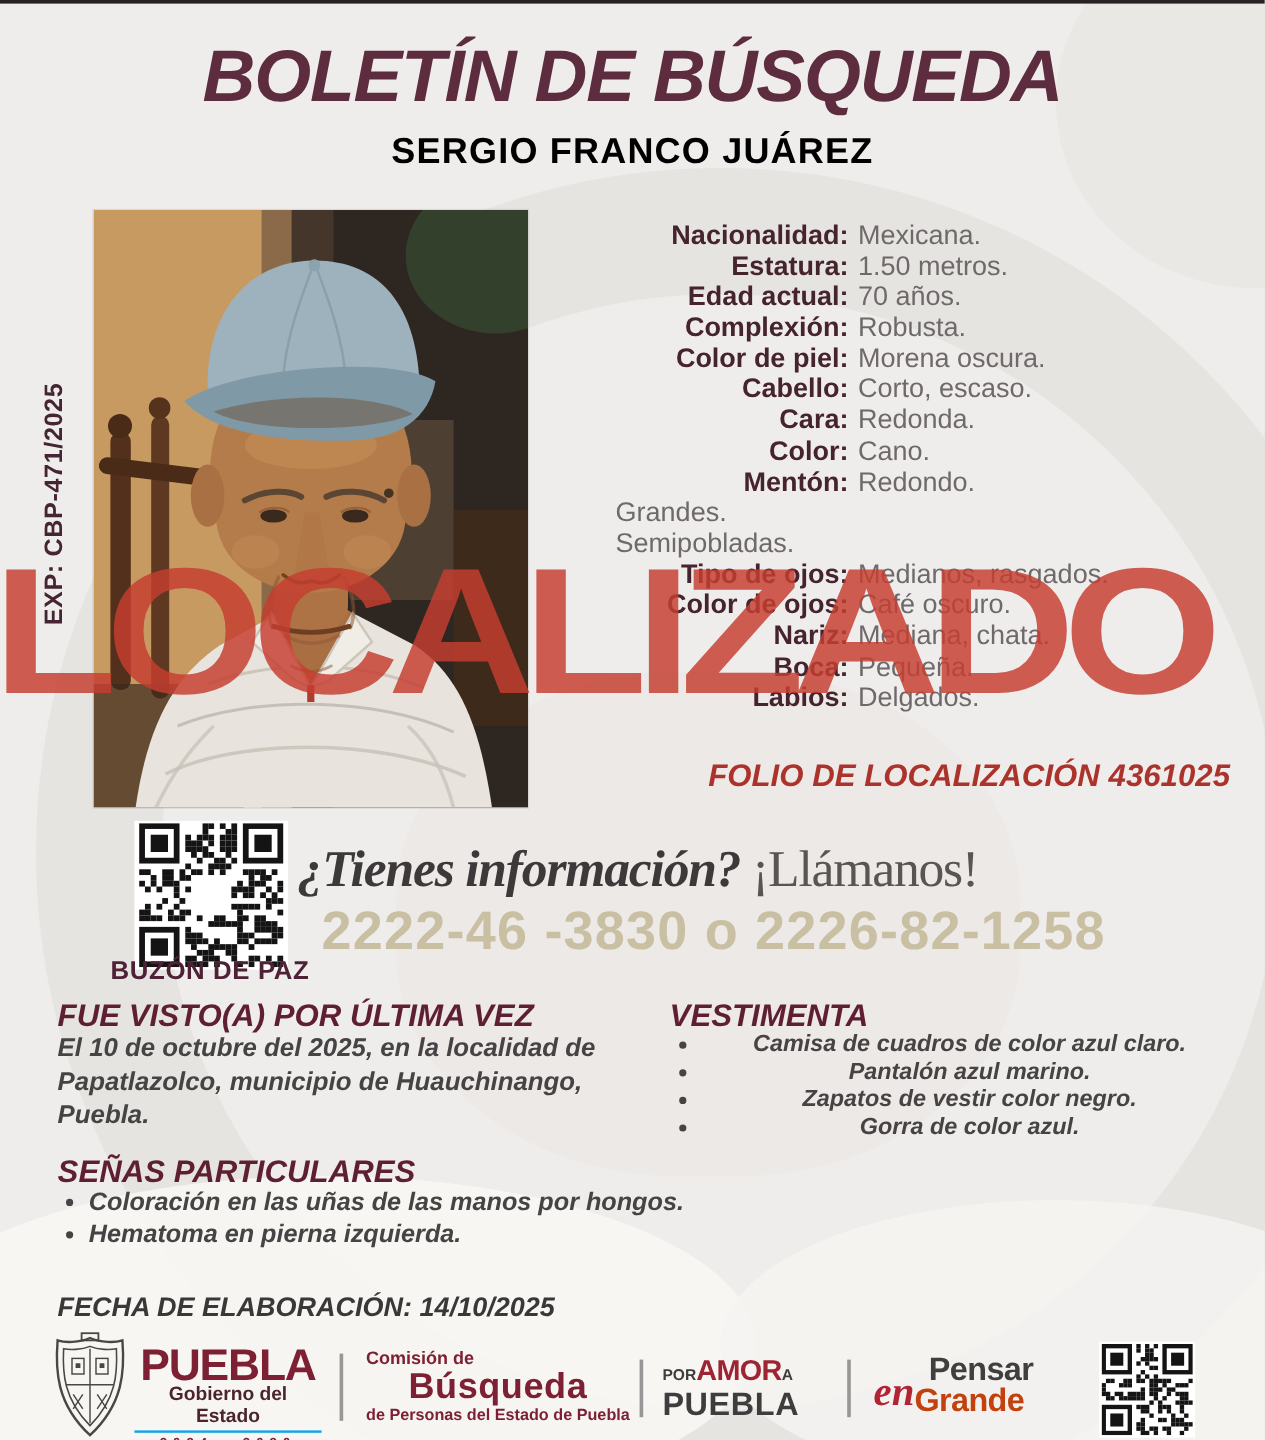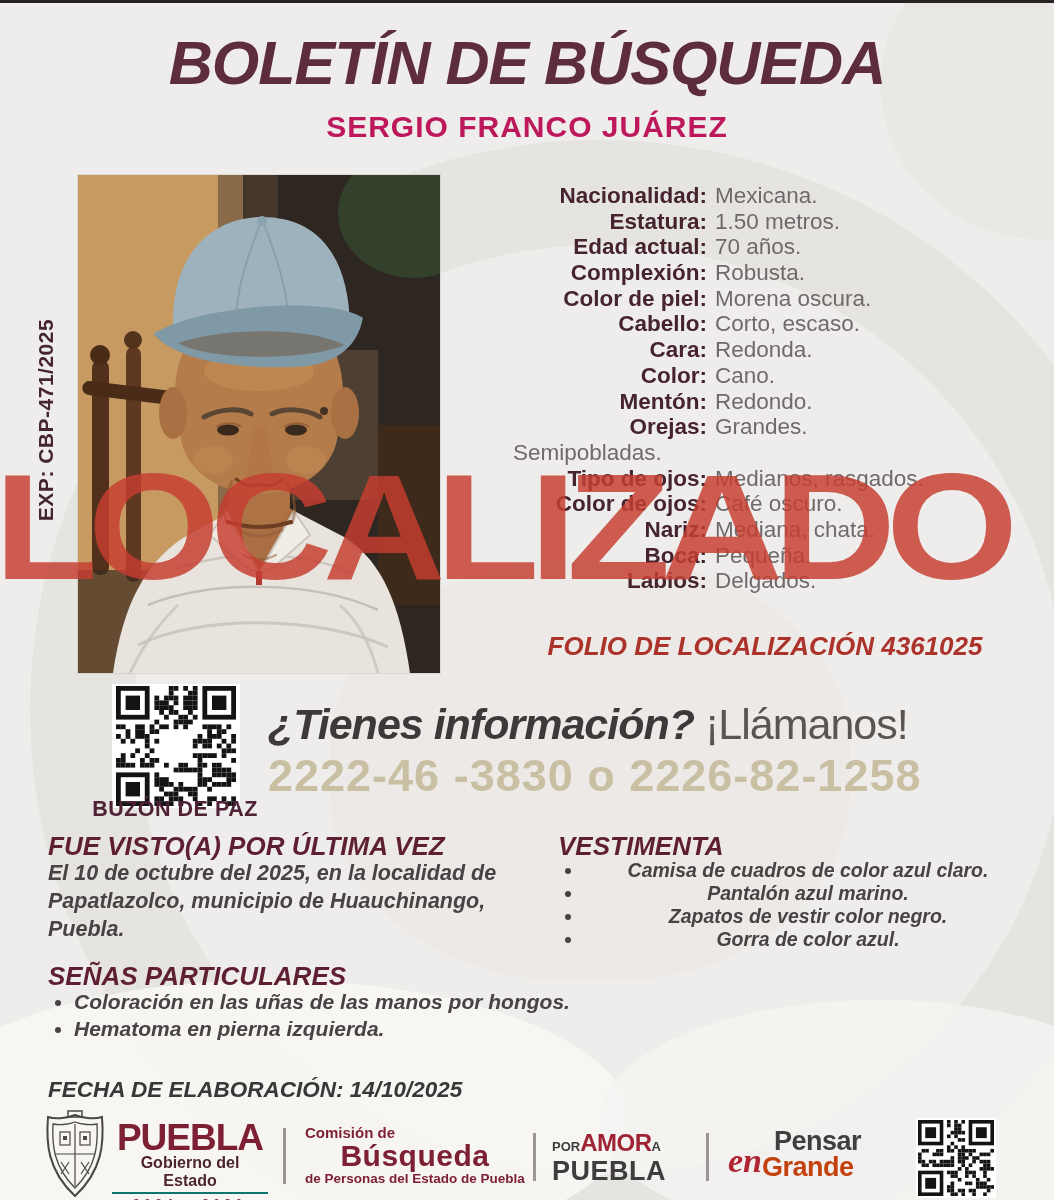--- a/index.html
+++ b/index.html
@@ -12,44 +12,44 @@
   .wm-blob1{left:330px;top:560px;width:520px;height:420px;background:rgba(233,230,226,0.6);border-radius:45%;}
   .wm-blob2{left:880px;top:-70px;width:330px;height:310px;background:rgba(232,229,225,0.75);border-radius:50%;}
   .wm-blob3{left:-90px;top:980px;width:720px;height:280px;background:rgba(247,246,244,0.9);border-radius:50%;}
   .wm-blob4{left:600px;top:1000px;width:560px;height:240px;background:rgba(244,243,241,0.85);border-radius:50%;}
 
   .topline{position:absolute;left:0;top:0;width:100%;height:3px;background:#292224;z-index:6;}
 
   .title{position:absolute;left:0;top:28px;width:100%;text-align:center;z-index:4;
     font-size:61px;font-weight:800;font-style:italic;color:#5e2c3f;letter-spacing:-1px;}
   .subtitle{position:absolute;left:0;top:110px;width:100%;text-align:center;z-index:4;
-    font-size:30px;font-weight:800;color:#be185d;letter-spacing:1px;}
+    font-size:30px;font-weight:800;color:#000000;letter-spacing:1px;}
 
   .exp{position:absolute;left:-67px;top:406px;width:230px;height:28px;text-align:center;
     transform:rotate(-90deg);font-size:21px;font-weight:800;color:#452433;z-index:4;letter-spacing:0.5px;}
 
   .photo{position:absolute;left:78px;top:175px;width:362px;height:498px;z-index:1;box-shadow:0 0 0 1px rgba(0,0,0,0.08);}
 
   .details{position:absolute;left:505px;top:183px;width:512px;z-index:2;}
   .drow{display:flex;height:25.7px;line-height:25.7px;font-size:22.5px;}
   .dlabel{width:202px;text-align:right;font-weight:800;color:#46242f;flex:none;}
   .dvalue{margin-left:8px;color:#6f696b;text-align:left;white-space:nowrap;}
 
   .localizado{position:absolute;left:-6px;top:452px;z-index:3;white-space:nowrap;
     font-size:170px;font-weight:800;letter-spacing:-10px;line-height:1;
     color:rgba(197,61,48,0.83);transform:scaleY(0.88);transform-origin:top left;}
 
-  .folio{position:absolute;left:505px;top:631px;width:520px;text-align:center;z-index:4;
+  .folio{position:absolute;left:505px;top:631px;width:520px;text-align:right;z-index:4;
     font-size:26px;font-weight:800;font-style:italic;color:#ac332b;}
 
   .qr-left{position:absolute;left:112px;top:684px;width:124px;height:120px;z-index:4;background:#fff;padding:2px;}
   .qr-label{position:absolute;left:70px;top:797px;width:210px;text-align:center;z-index:4;
     font-size:21.5px;font-weight:800;color:#4e2136;letter-spacing:0.5px;}
 
-  .asking{position:absolute;left:268px;top:700px;width:780px;z-index:4;white-space:nowrap;}
+  .asking{position:absolute;left:248px;top:700px;width:780px;z-index:4;white-space:nowrap;font-family:Liberation Serif, serif;}
   .q1{font-size:43px;font-weight:800;font-style:italic;color:#3d393b;letter-spacing:-1px;}
   .q2{font-size:43px;font-weight:400;color:#5a5552;letter-spacing:-1px;}
   .phones{position:absolute;left:268px;top:750px;width:748px;z-index:4;
     font-size:45px;font-weight:800;color:#c9bfa3;letter-spacing:1px;white-space:nowrap;}
 
   .h-maroon{font-size:26px;font-weight:800;font-style:italic;color:#5e1f33;letter-spacing:0px;}
   .lastseen-h{position:absolute;left:48px;top:831px;z-index:4;}
   .lastseen-t{position:absolute;left:48px;top:859px;width:486px;z-index:4;
     font-size:21.5px;font-weight:700;font-style:italic;color:#474345;line-height:28px;}
   .vest-h{position:absolute;left:558px;top:831px;z-index:4;}
@@ -61,21 +61,21 @@
   .signs-l{position:absolute;left:52px;top:990px;width:560px;z-index:4;
     font-size:21px;font-weight:700;font-style:italic;color:#474345;line-height:24px;}
 
   .fecha{position:absolute;left:48px;top:1077px;z-index:4;
     font-size:22.5px;font-weight:800;font-style:italic;color:#3a3738;}
 
   
   .shield{position:absolute;left:44px;top:1110px;z-index:4;}
   .pueblalogo{position:absolute;left:112px;top:1121px;width:156px;text-align:center;z-index:4;}
   .pueblalogo .big{font-size:37px;font-weight:800;color:#7e2033;line-height:33px;letter-spacing:-1px;}
-  .pueblalogo .gob{font-size:16px;font-weight:800;color:#4b2430;border-bottom:2px solid #0f766e;
+  .pueblalogo .gob{font-size:16px;font-weight:800;color:#4b2430;border-bottom:2px solid #0ea5e9;
     padding-bottom:2px;display:inline-block;line-height:18px;}
   .pueblalogo .per{font-size:11px;font-weight:800;color:#7e2033;letter-spacing:5px;margin-top:3px;}
   .fdiv{position:absolute;width:3px;background:#9a9596;z-index:4;}
   .comision{position:absolute;left:305px;top:1124px;z-index:4;color:#7e2033;}
   .comision .c1{font-size:15px;font-weight:800;line-height:17px;}
   .comision .c2{font-size:30px;font-weight:800;line-height:30px;letter-spacing:0.5px;text-align:center;}
   .comision .c3{font-size:13.5px;font-weight:800;line-height:15px;}
   .amor{position:absolute;left:552px;top:1132px;z-index:4;line-height:22px;white-space:nowrap;}
   .amor .sm{font-size:13px;font-weight:800;color:#3f3c3d;}
   .amor .rd{font-size:24px;font-weight:800;color:#9e2433;letter-spacing:-0.5px;}
@@ -194,21 +194,20 @@
       </div>
     <div class="drow">
         <span class="dlabel">Color:</span>
         <span class="dvalue">Cano.</span>
       </div>
     <div class="drow">
         <span class="dlabel">Mentón:</span>
         <span class="dvalue">Redondo.</span>
       </div>
     <div class="drow">
-        <span class="dlabel">Orejas:</span>
         <span class="dvalue">Grandes.</span>
       </div>
     <div class="drow">
         <span class="dvalue">Semipobladas.</span>
       </div>
     <div class="drow">
         <span class="dlabel">Tipo de ojos:</span>
         <span class="dvalue">Medianos, rasgados.</span>
       </div>
     <div class="drow">

